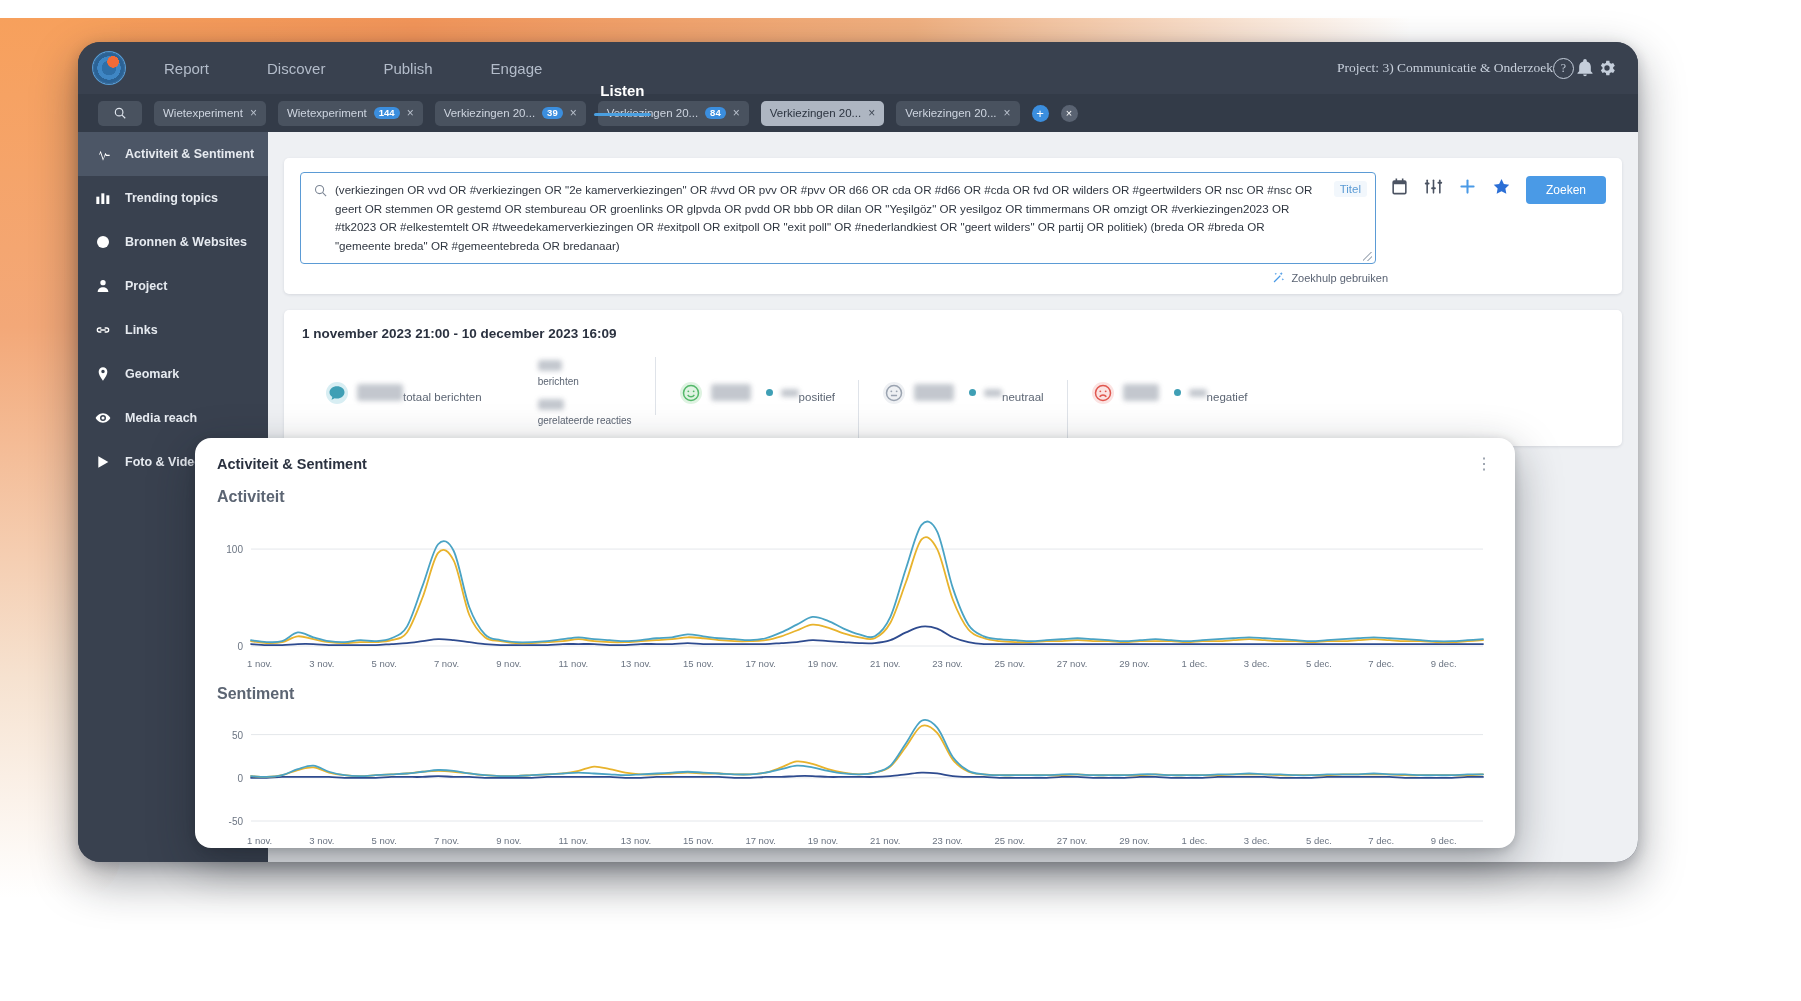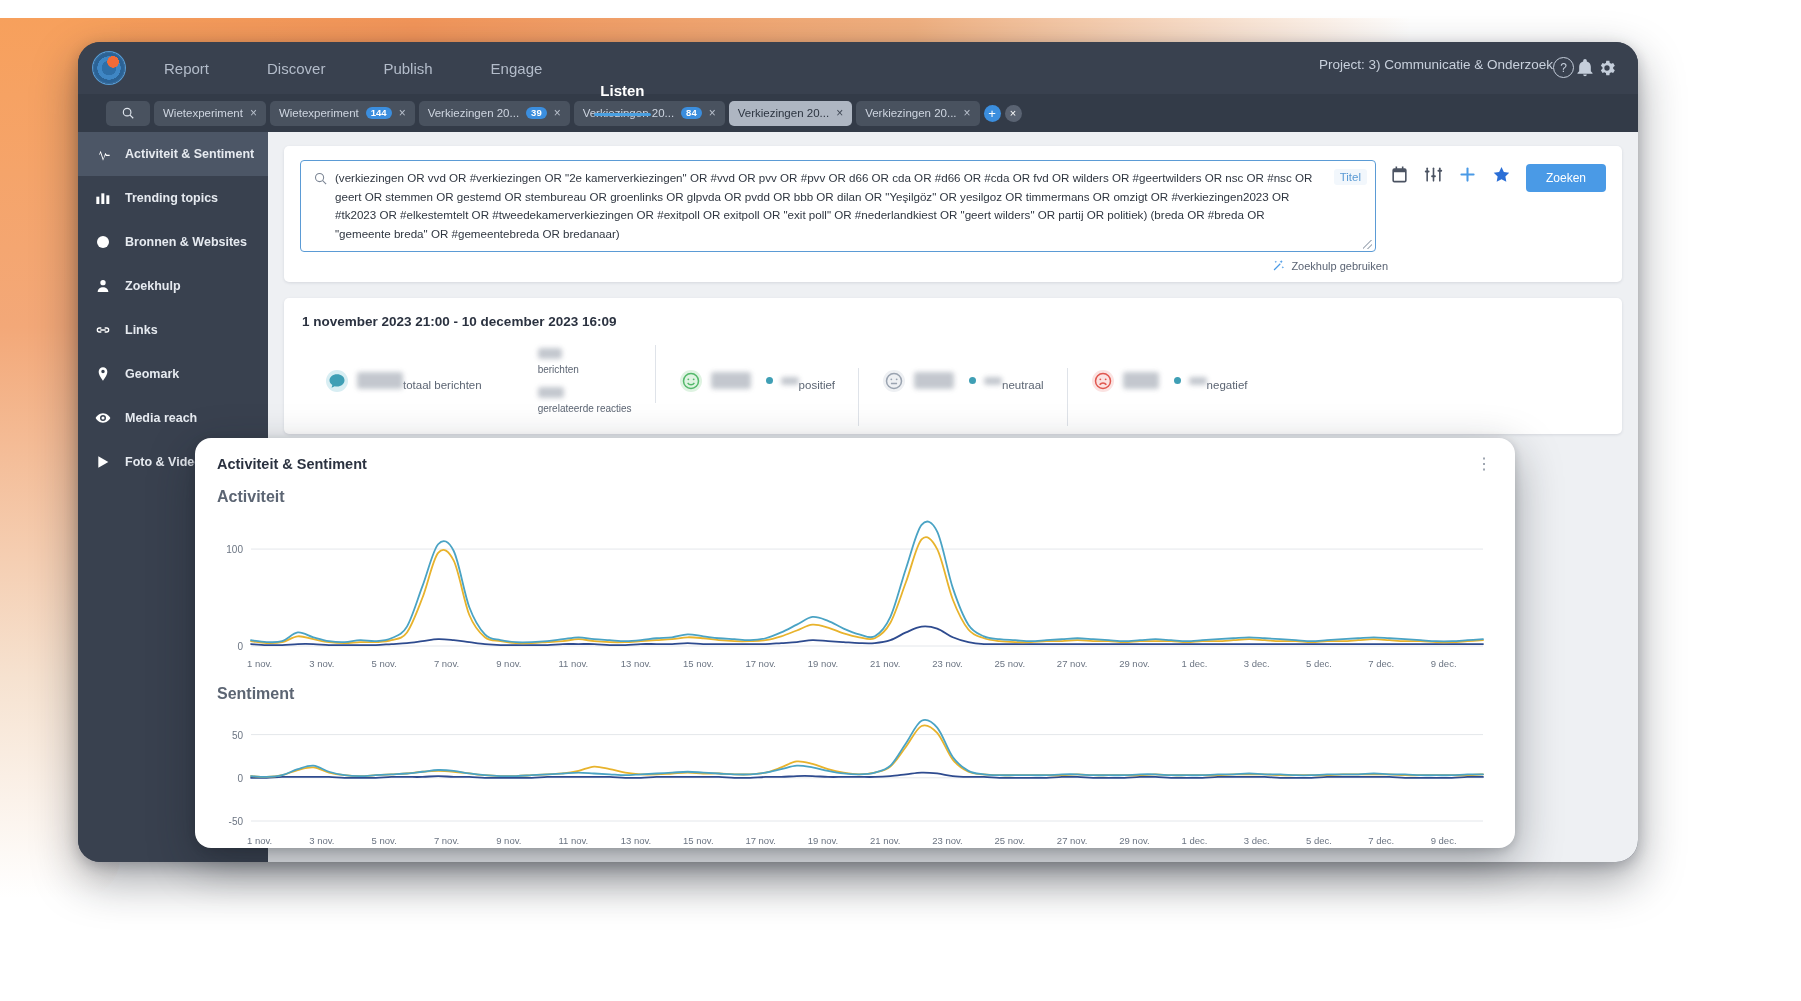--- a/index.html
+++ b/index.html
@@ -69,43 +69,43 @@
     position: relative;
   }
   .nav-item.active { color: #ffffff; font-weight: bold; margin-top: 44px; }
   .nav-item.active::after {
     content: "";
     position: absolute; left: 14px; right: 14px; bottom: 0;
     height: 3px; background: #4a9fe0; border-radius: 2px;
   }
   .topnav-right {
     margin-left: auto;
-    display: flex; align-items: flex-start; 
-    color: #c8d0dc; font-size: 13.5px;
+    display: flex; align-items: center; 
+    color: #c8d0dc; font-size: 13.5px; font-family: Liberation Serif, serif;
   }
   .icon-btn {
     width: 22px; height: 22px;
     display: flex; align-items: center; justify-content: center;
     color: #c5cedb; cursor: pointer;
   }
   .icon-btn svg { width: 20px; height: 20px; fill: currentColor; }
   .help-circle {
     width: 21px; height: 21px; border-radius: 50%;
     border: 1.6px solid #c5cedb;
     display: flex; align-items: center; justify-content: center;
     font-size: 12px; color: #c5cedb; cursor: pointer;
   }
 
   
   .tabbar {
     height: 38px;
     background: #333b48;
     display: flex; align-items: center;
-    padding: 0 28px;
-    gap: 4px;
+    padding: 0 20px;
+    gap: 12px;
   }
   .tab-search {
     width: 44px; height: 25px;
     background: #49525f;
     border-radius: 5px;
     display: flex; align-items: center; justify-content: center;
     cursor: pointer; flex: none;
   }
   .tab-search svg { width: 14px; height: 14px; stroke: #dfe5ed; fill: none; stroke-width: 2; }
   .tab {
@@ -172,20 +172,21 @@
   .content {
     flex: 1;
     background: #eef0f3;
     padding: 14px 16px;
     overflow: hidden;
   }
   .card {
     background: #fff;
     border-radius: 5px;
     box-shadow: 0 1px 3px rgba(40,50,70,0.12);
+    margin-top: 12px;
   }
 
   
   .search-card { padding: 14px 16px 10px 16px; }
   .search-row { display: flex; align-items: flex-start; gap: 14px; }
   .search-box {
     flex: 1;
     border: 1px solid #5b9bd5;
     border-radius: 4px;
     min-height: 82px;
@@ -406,21 +407,21 @@
         <span>Bronnen &amp; Websites</span>
       </div>
 
       <div class="side-item">
         <span class="side-ico">
           <svg viewBox="0 0 24 24">
               <circle cx="12" cy="7" r="4"></circle>
               <path d="M4 21c0-4.4 3.6-7 8-7s8 2.6 8 7z"></path>
             </svg>
         </span>
-        <span>Zoekhulp</span>
+        <span>Project</span>
       </div>
 
       <div class="side-item">
         <span class="side-ico">
           <svg viewBox="0 0 24 24">
               <path d="M9.5 8h-3a4 4 0 0 0 0 8h3v-2h-3a2 2 0 0 1 0-4h3zm5 0h3a4 4 0 0 1 0 8h-3v-2h3a2 2 0 0 0 0-4h-3zM8 11h8v2H8z"></path>
             </svg>
         </span>
         <span>Links</span>
       </div>

